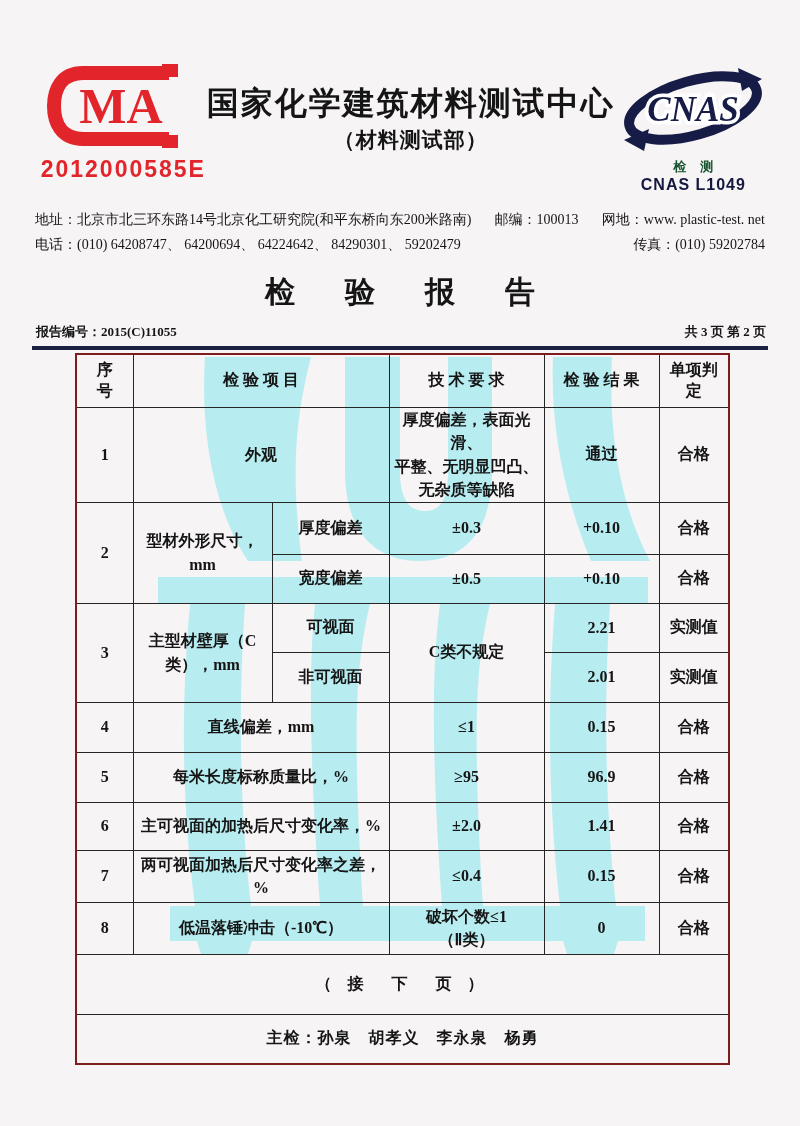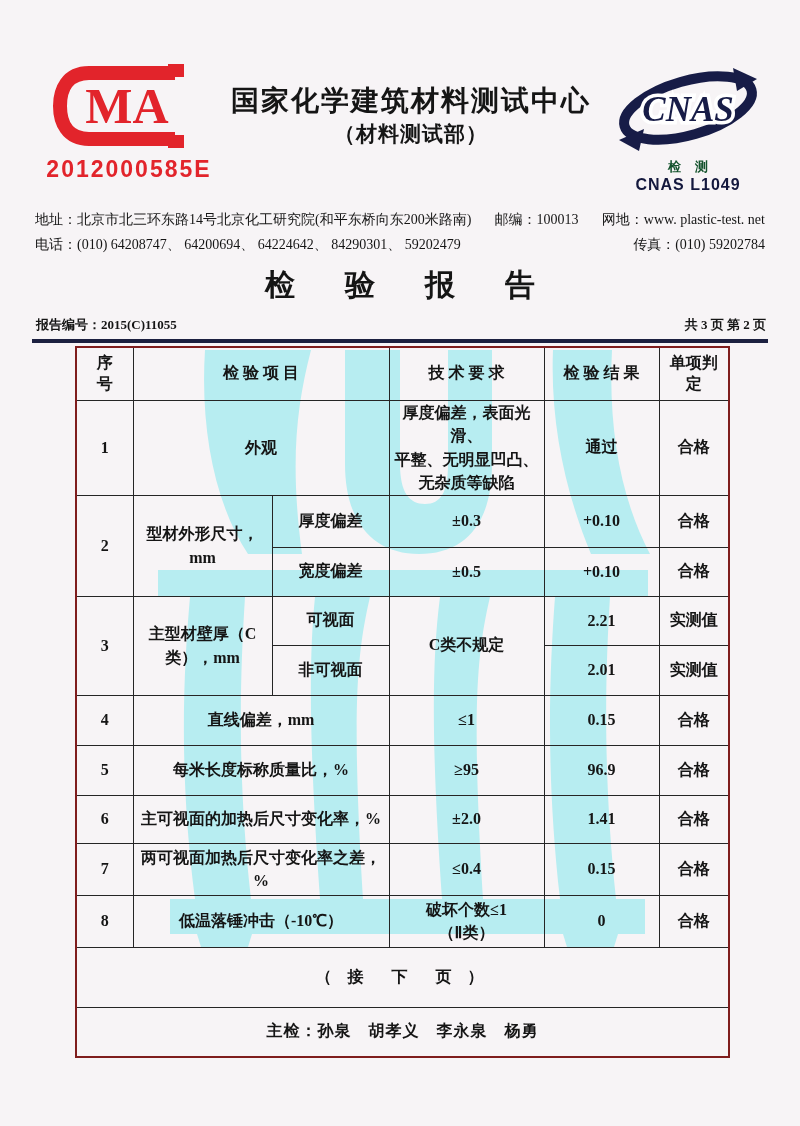--- a/index.html
+++ b/index.html
@@ -10,32 +10,32 @@
     color:#151515;
     -webkit-font-smoothing:antialiased;
   }
   .page { position:relative; width:800px; height:1126px; overflow:hidden;border-radius:21px; }
 
   
   .header { display:flex; align-items:flex-start; margin:62px 28px 0 40px; }
   .cma-block { width:178px; text-align:center; }
   .cma-number { color:#e2242b; font-weight:bold; font-size:23px; letter-spacing:2px; margin-top:2px; font-family:"Liberation Sans",sans-serif; }
   .org-block { flex:1; text-align:center; }
-  .org-title { font-size:28px; font-weight:bold; letter-spacing:2px; margin-top:20px; white-space:nowrap; }
+  .org-title { font-size:32px; font-weight:bold; letter-spacing:2px; margin-top:20px; white-space:nowrap; }
   .org-subtitle { font-size:21px; font-weight:bold; margin-top:0; letter-spacing:1px; }
   .cnas-block { width:168px; text-align:center; }
   .cnas-jiance { font-size:13px; font-weight:bold; letter-spacing:14px; color:#14532d; margin-top:-4px; text-indent:14px; }
   .cnas-code { font-size:16px; font-weight:bold; color:#14183d; letter-spacing:1px; font-family:"Liberation Sans",sans-serif; }
 
   
   .contact { margin:14px 35px 0 35px; font-size:14px; font-weight:normal; }
   .contact-line { display:flex; justify-content:space-between; line-height:1.75; white-space:nowrap; }
 
   
-  .report-title { text-align:center; font-size:30px; font-weight:bold; letter-spacing:10px; margin-top:8px; text-indent:10px; }
+  .report-title { text-align:center; font-size:30px; font-weight:bold; letter-spacing:10px; margin-top:15px; text-indent:10px; }
   .report-meta { display:flex; justify-content:space-between; margin:10px 34px 0 36px; font-size:13px; font-weight:bold; }
   .thick-rule { height:4px; background:#1c2040; margin:5px 32px 0 32px; }
 
   
   .table-wrap { position:relative; width:653px; margin:3px 0 0 75px; }
   .watermark { position:absolute; left:0; top:0; z-index:0; pointer-events:none; }
   table.report { position:relative; z-index:1; border-collapse:collapse; width:653px; table-layout:fixed; }
   table.report td, table.report th {
     border:1.6px solid #252525; padding:0 4px;
     font-size:16px; font-weight:bold; text-align:center; vertical-align:middle;

